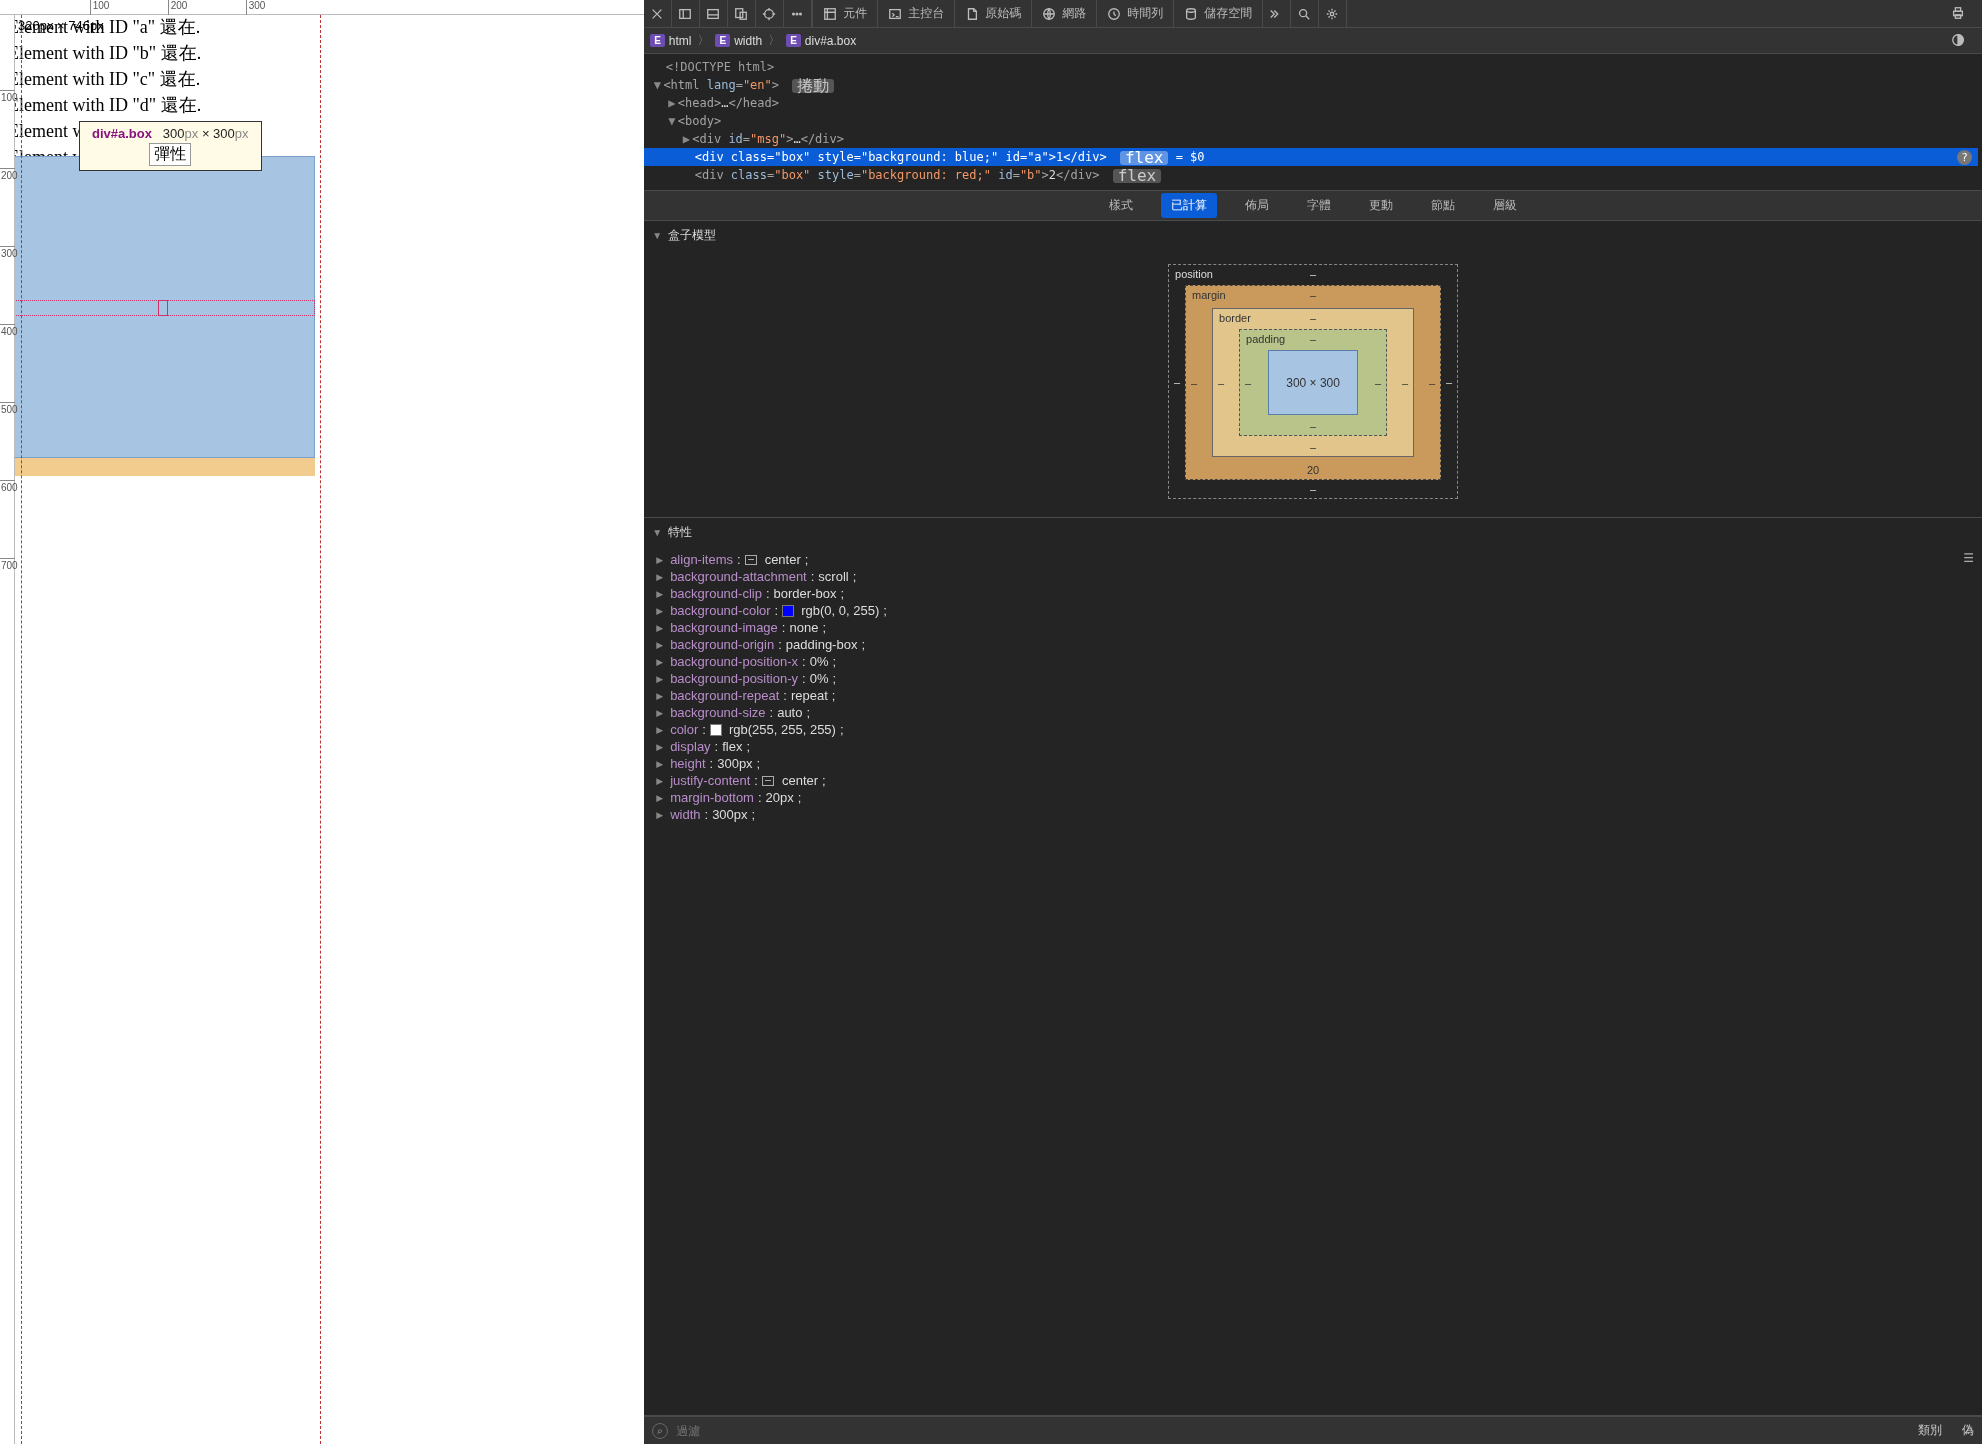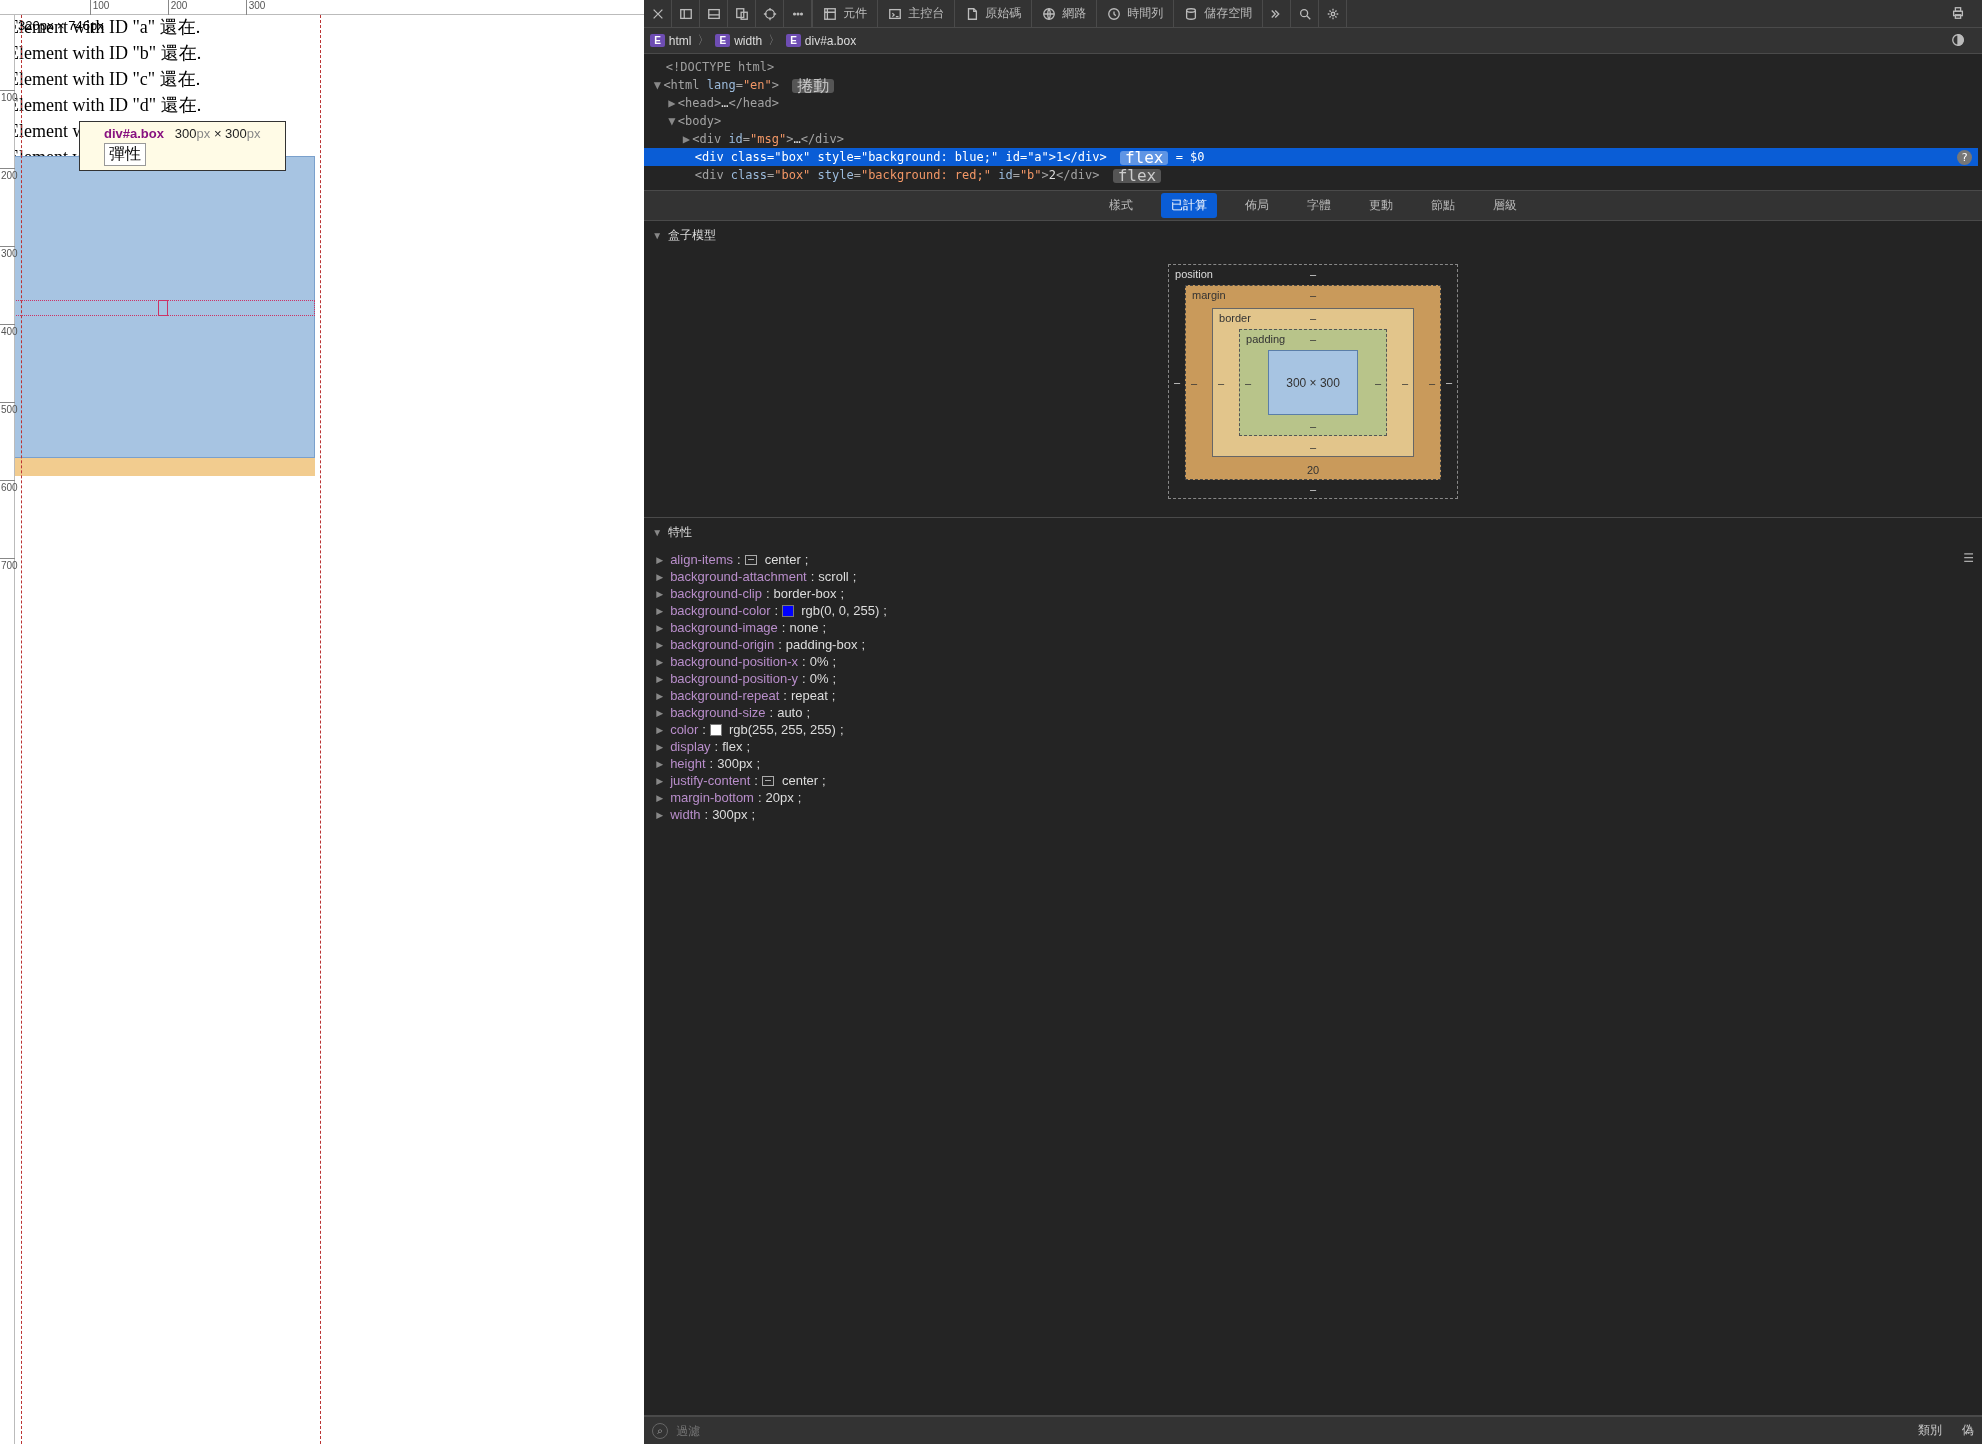--- a/index.html
+++ b/index.html
@@ -59,22 +59,23 @@
 }
 .flex-center {
   position:absolute;top:300px;left:158px;width:10px;height:16px;
   border:1px solid #c36;
 }
 .guide-v { position:absolute;top:0;bottom:0;width:0;border-left:1px dashed #b33; z-index:5;}
 
 .info-tip {
   position:absolute;left:79px;top:121px;
   background:#fffbe6;border:1px solid #333;
-  padding:4px 24px;font-size:13px;z-index:50;
+  padding:4px 12px;font-size:13px;z-index:50;
   font-family:-apple-system,Arial,sans-serif;
+  text-align:center;
 }
 .info-tip .sel { color:#881280;font-weight:600; }
 .info-tip .dim { color:#222; }
 .info-tip .px { color:#888; }
 .info-tip .sub {
   display:inline-block;margin-top:2px;
   background:#fff;border:1px solid #999;padding:0 4px;font-size:16px;
 }
 .dim-badge {
   position:absolute;left:18px;top:18px;
@@ -87,21 +88,21 @@
 .pane-right {
   flex:1;background:#242424;color:#ccc;display:flex;flex-direction:column;
   font-size:12px;
 }
 .toolbar {
   display:flex;align-items:center;height:28px;
   background:#333;border-bottom:1px solid #4a4a4a;
 }
 .toolbar .btn {
   height:28px;min-width:28px;
-  display:flex;align-items:center;justify-content:center;
+  display:flex;align-items:center;justify-content:space-between;
   border-right:1px solid #4a4a4a;color:#bbb;cursor:pointer;
   padding:0 6px;
 }
 .toolbar .btn.txt { padding:0 10px;gap:6px;font-size:12px; }
 
 .crumbs {
   display:flex;align-items:center;height:26px;
   background:#333;border-bottom:1px solid #4a4a4a;padding:0 6px;gap:6px;
 }
 .crumbs .node {

